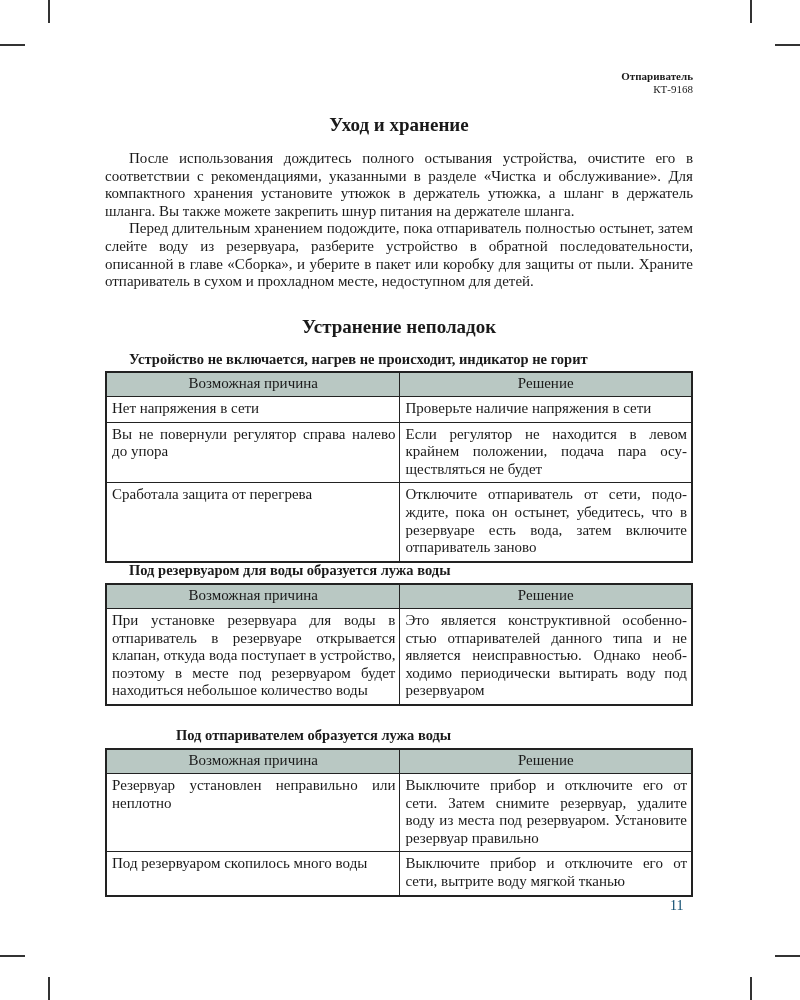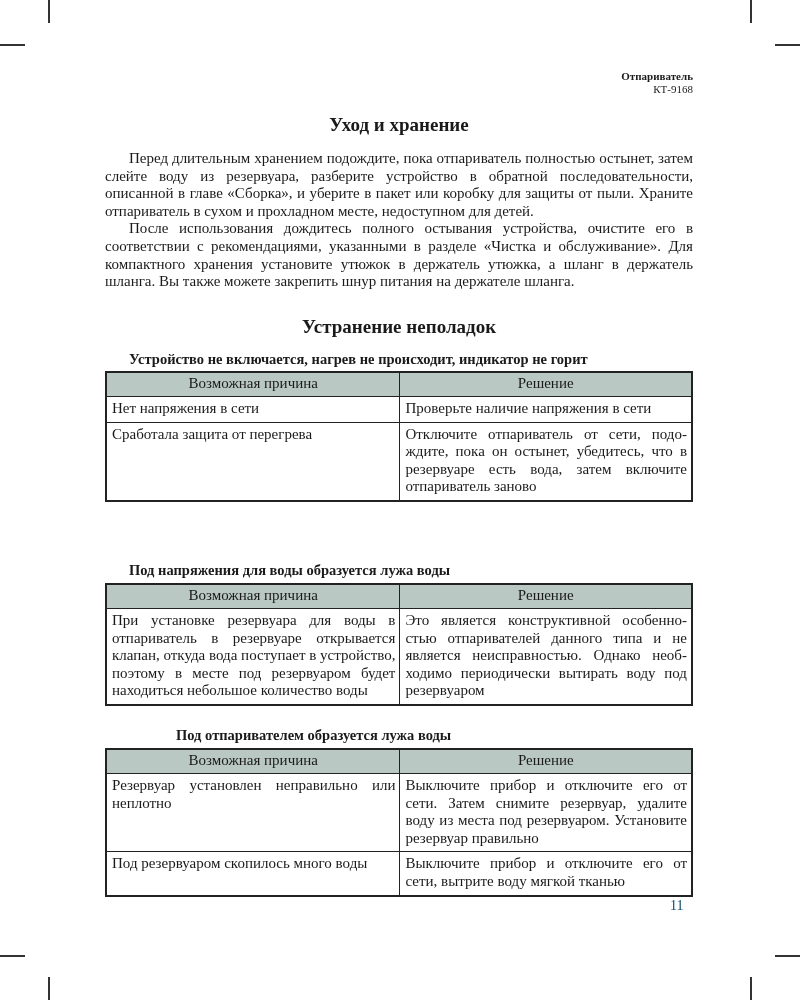--- a/index.html
+++ b/index.html
@@ -71,49 +71,53 @@
 
 <div class="header-right">
   <div class="brand">Отпариватель</div>
   <div>КТ-9168</div>
 </div>
 
 <div class="page">
   <h1 style="top:114px;">Уход и хранение</h1>
 
   <div class="paras">
+    <p class="para">После использования дождитесь полного остывания устройства, очистите его в соответствии с рекомендациями, указанными в разделе «Чистка и обслуживание». Для компактного хранения установите утюжок в держатель утюжка, а шланг в дер­жатель шланга. Вы также можете закрепить шнур питания на держателе шланга.</p>
     <p class="para">Перед длительным хранением подождите, пока отпариватель полностью осты­нет, затем слейте воду из резервуара, разберите устройство в обратной последова­тельности, описанной в главе «Сборка», и уберите в пакет или коробку для защиты от пыли. Храните отпариватель в сухом и прохладном месте, недоступном для детей.</p>
-    <p class="para">После использования дождитесь полного остывания устройства, очистите его в соответствии с рекомендациями, указанными в разделе «Чистка и обслуживание». Для компактного хранения установите утюжок в держатель утюжка, а шланг в дер­жатель шланга. Вы также можете закрепить шнур питания на держателе шланга.</p>
   </div>
 
   <h1 style="top:316px;">Устранение неполадок</h1>
 
   <p class="sub" style="top:351px;">Устройство не включается, нагрев не происходит, индикатор не горит</p>
   <table class="tt" style="top:371px;">
     <colgroup>
         <col class="c1">
         <col class="c2">
       </colgroup>
     <tbody>
         <tr>
       <th>Возможная причина</th>
       <th>Решение</th>
     </tr>
     <tr>
       <td>Нет напряжения в сети</td>
       <td>Проверьте наличие напряжения в сети</td>
     </tr>
     <tr>
+      <td>Вы не повернули регулятор справа налево до упора</td>
+      <td>Если регулятор не находится в левом крайнем положении, подача пара осу­ществляться не будет</td>
+    </tr>
+    <tr>
       <td>Сработала защита от перегрева</td>
       <td>Отключите отпариватель от сети, подо­ждите, пока он остынет, убедитесь, что в резервуаре есть вода, затем включите отпариватель заново</td>
     </tr>
   </tbody>
     </table>
 
-  <p class="sub" style="top:562px;">Под напряжения для воды образуется лужа воды</p>
+  <p class="sub" style="top:562px;">Под резервуаром для воды образуется лужа воды</p>
   <table class="tt" style="top:583px;">
     <colgroup>
         <col class="c1">
         <col class="c2">
       </colgroup>
     <tbody>
         <tr>
       <th>Возможная причина</th>
       <th>Решение</th>
     </tr>

